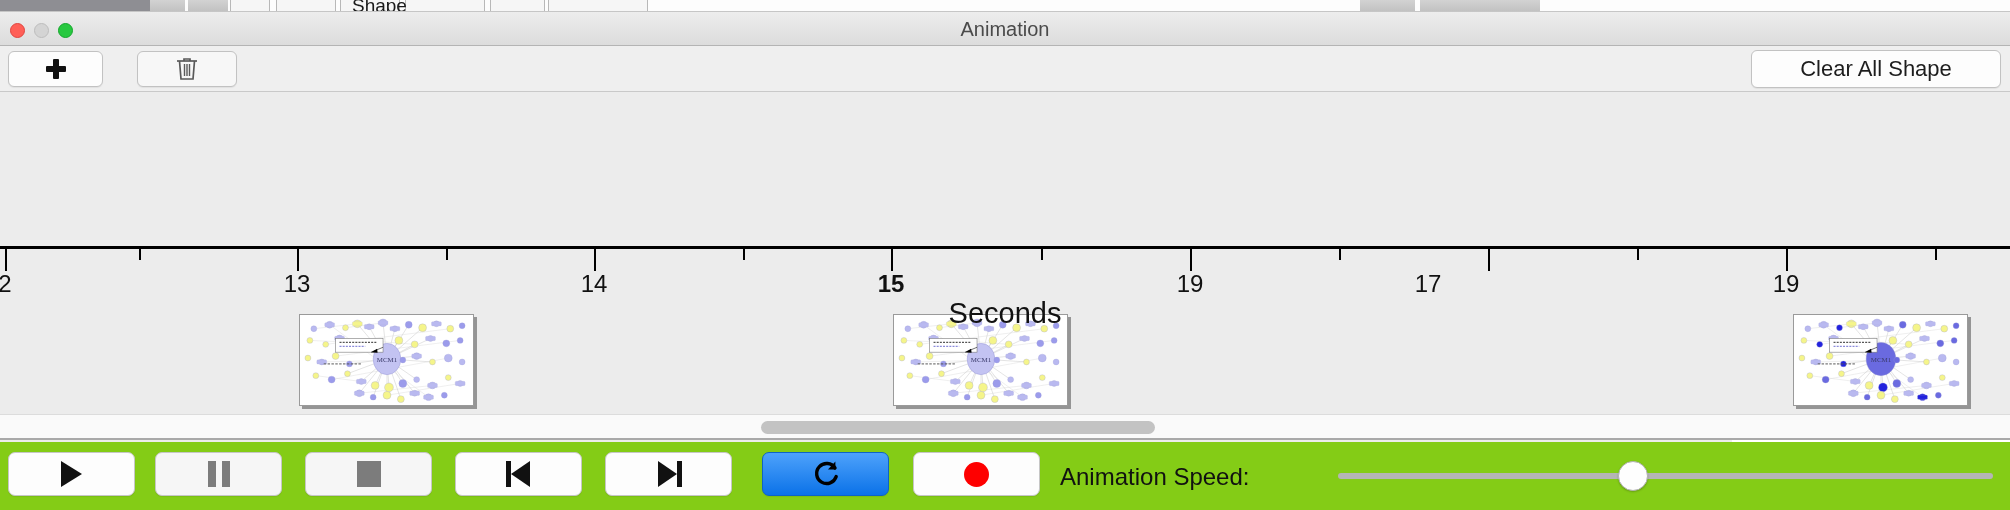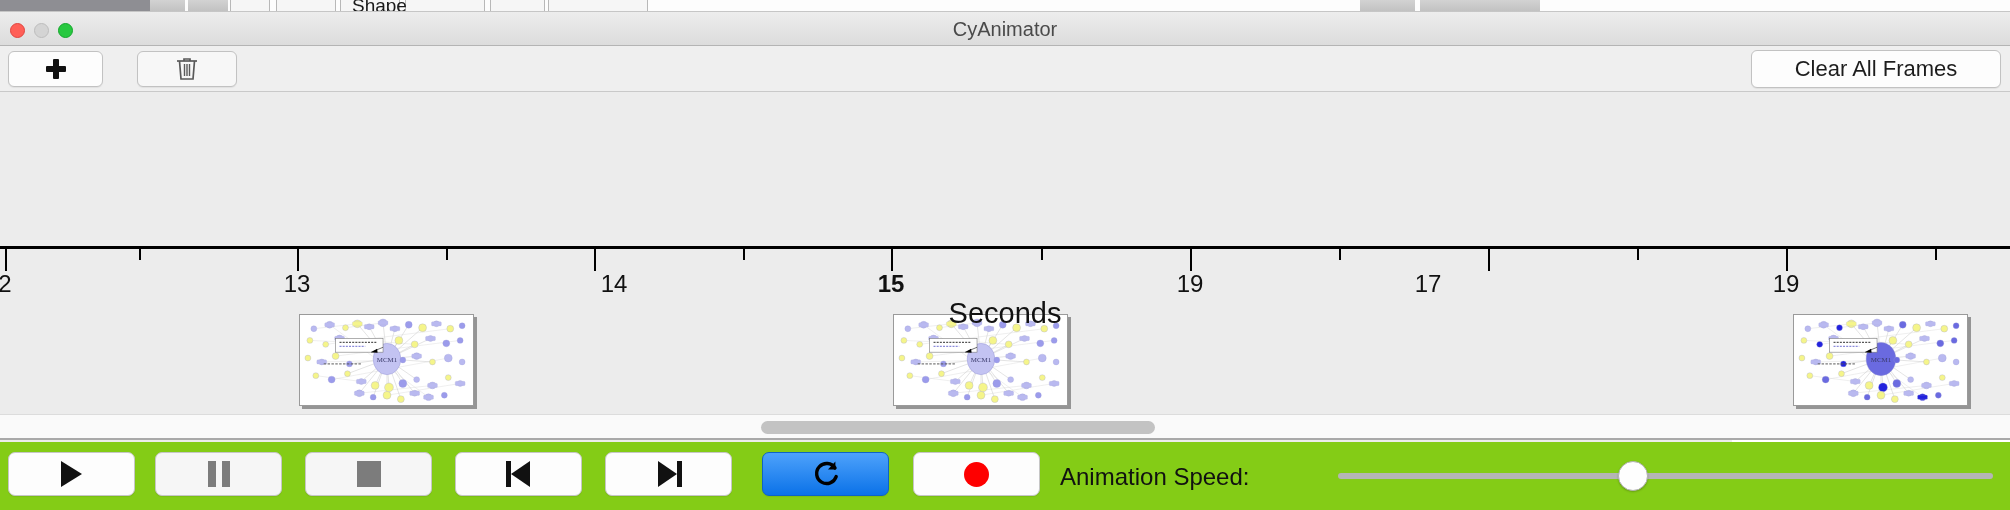--- a/index.html
+++ b/index.html
@@ -236,36 +236,36 @@
     <div class="bg-seg" style="left:1420px;width:120px;"></div>
     <div class="bg-text" style="left:352px;">Shape</div>
   </div>
 
   <div class="titlebar">
     <div class="traffic">
       <div class="dot dot-close"></div>
       <div class="dot dot-min"></div>
       <div class="dot dot-max"></div>
     </div>
-    <div class="win-title">CyAnimator</div>
+    <div class="win-title">Animation</div>
   </div>
 
   <div class="toolbar">
     <div class="btn btn-add">
       <span class="plus-icon"></span>
     </div>
     <div class="btn flat btn-del">
       <svg width="24" height="26" viewBox="0 0 24 26">
         <path d="M2 5 H22" stroke="#5a5a5a" stroke-width="1.7" fill="none"></path>
         <path d="M9 5 V3 H15 V5" stroke="#5a5a5a" stroke-width="1.7" fill="none"></path>
         <path d="M4.5 5 L6 23 H18 L19.5 5" stroke="#5a5a5a" stroke-width="1.7" fill="none"></path>
         <path d="M9.5 8 V20 M12 8 V20 M14.5 8 V20" stroke="#5a5a5a" stroke-width="1.4" fill="none"></path>
       </svg>
     </div>
-    <div class="btn btn-clear">Clear All Frames</div>
+    <div class="btn btn-clear">Clear All Shape</div>
   </div>
 
   <div class="timeline">
 
     <div id="frames-layer">
         <div class="frame" style="left: 299px; top: 222px; width: 175px; height: 92px;">
   <svg class="netsvg" viewBox="0 0 175 92" preserveAspectRatio="none">
     <rect x="0" y="0" width="175" height="92" fill="#ffffff"></rect>
     <g>
               <line x1="14" y1="14" x2="58" y2="9" stroke="#d5d5d5" stroke-width="0.4"></line>
@@ -624,21 +624,21 @@
       </div>
 
     <div class="ruler">
       <div class="axis-line"></div>
       <div id="ticks-layer">
           <div class="tick tick-major" style="left: 5px;"></div>
           <div class="tick-label" style="left: 5px;">2</div>
           <div class="tick tick-major" style="left: 297px;"></div>
           <div class="tick-label" style="left: 297px;">13</div>
           <div class="tick tick-major" style="left: 594px;"></div>
-          <div class="tick-label" style="left: 594px; margin-left: 20px;">14</div>
+          <div class="tick-label" style="left: 594px;">14</div>
           <div class="tick tick-major" style="left: 891px;"></div>
           <div class="tick-label" style="left: 891px; font-weight: bold;">15</div>
           <div class="tick tick-major" style="left: 1190px;"></div>
           <div class="tick-label" style="left: 1190px;">19</div>
           <div class="tick tick-major" style="left: 1488px;"></div>
           <div class="tick-label" style="left: 1428px;">17</div>
           <div class="tick tick-major" style="left: 1786px;"></div>
           <div class="tick-label" style="left: 1786px;">19</div>
           <div class="tick tick-minor" style="left: 139px;"></div>
           <div class="tick tick-minor" style="left: 446px;"></div>

